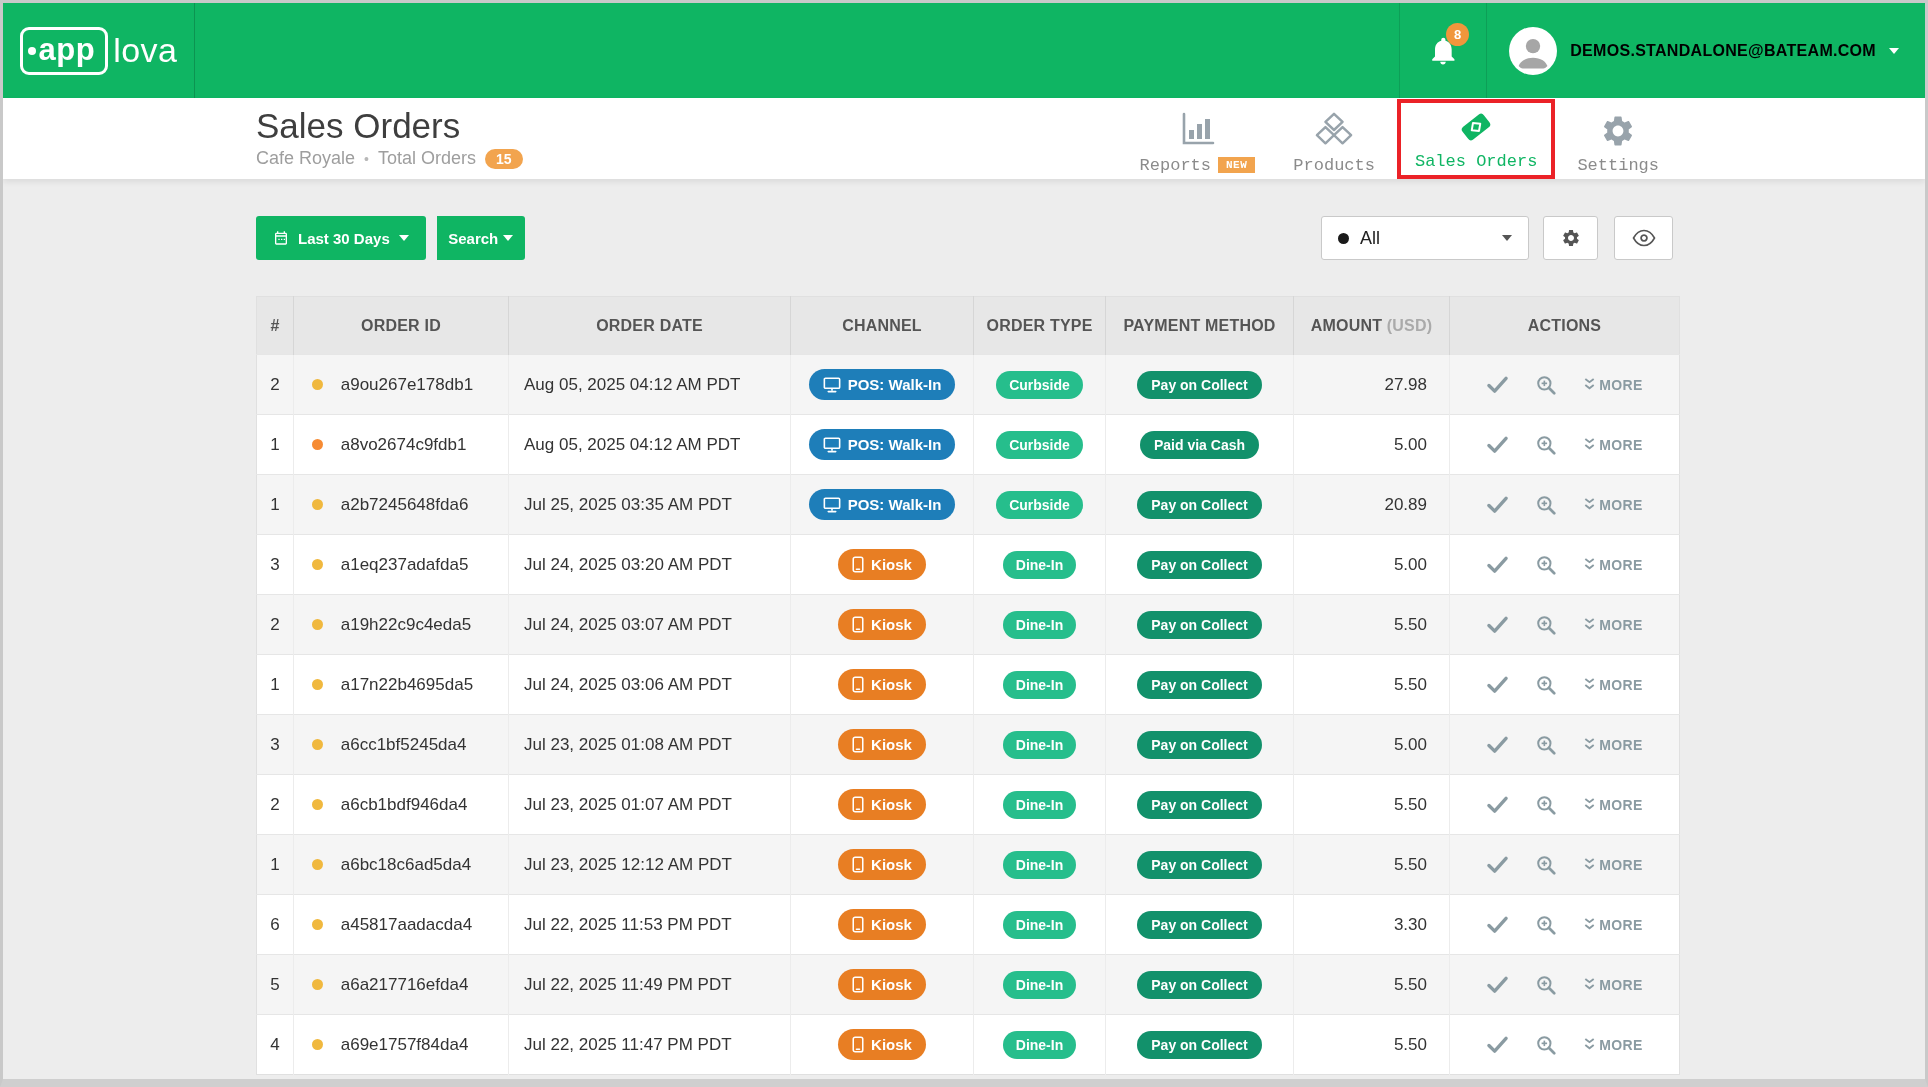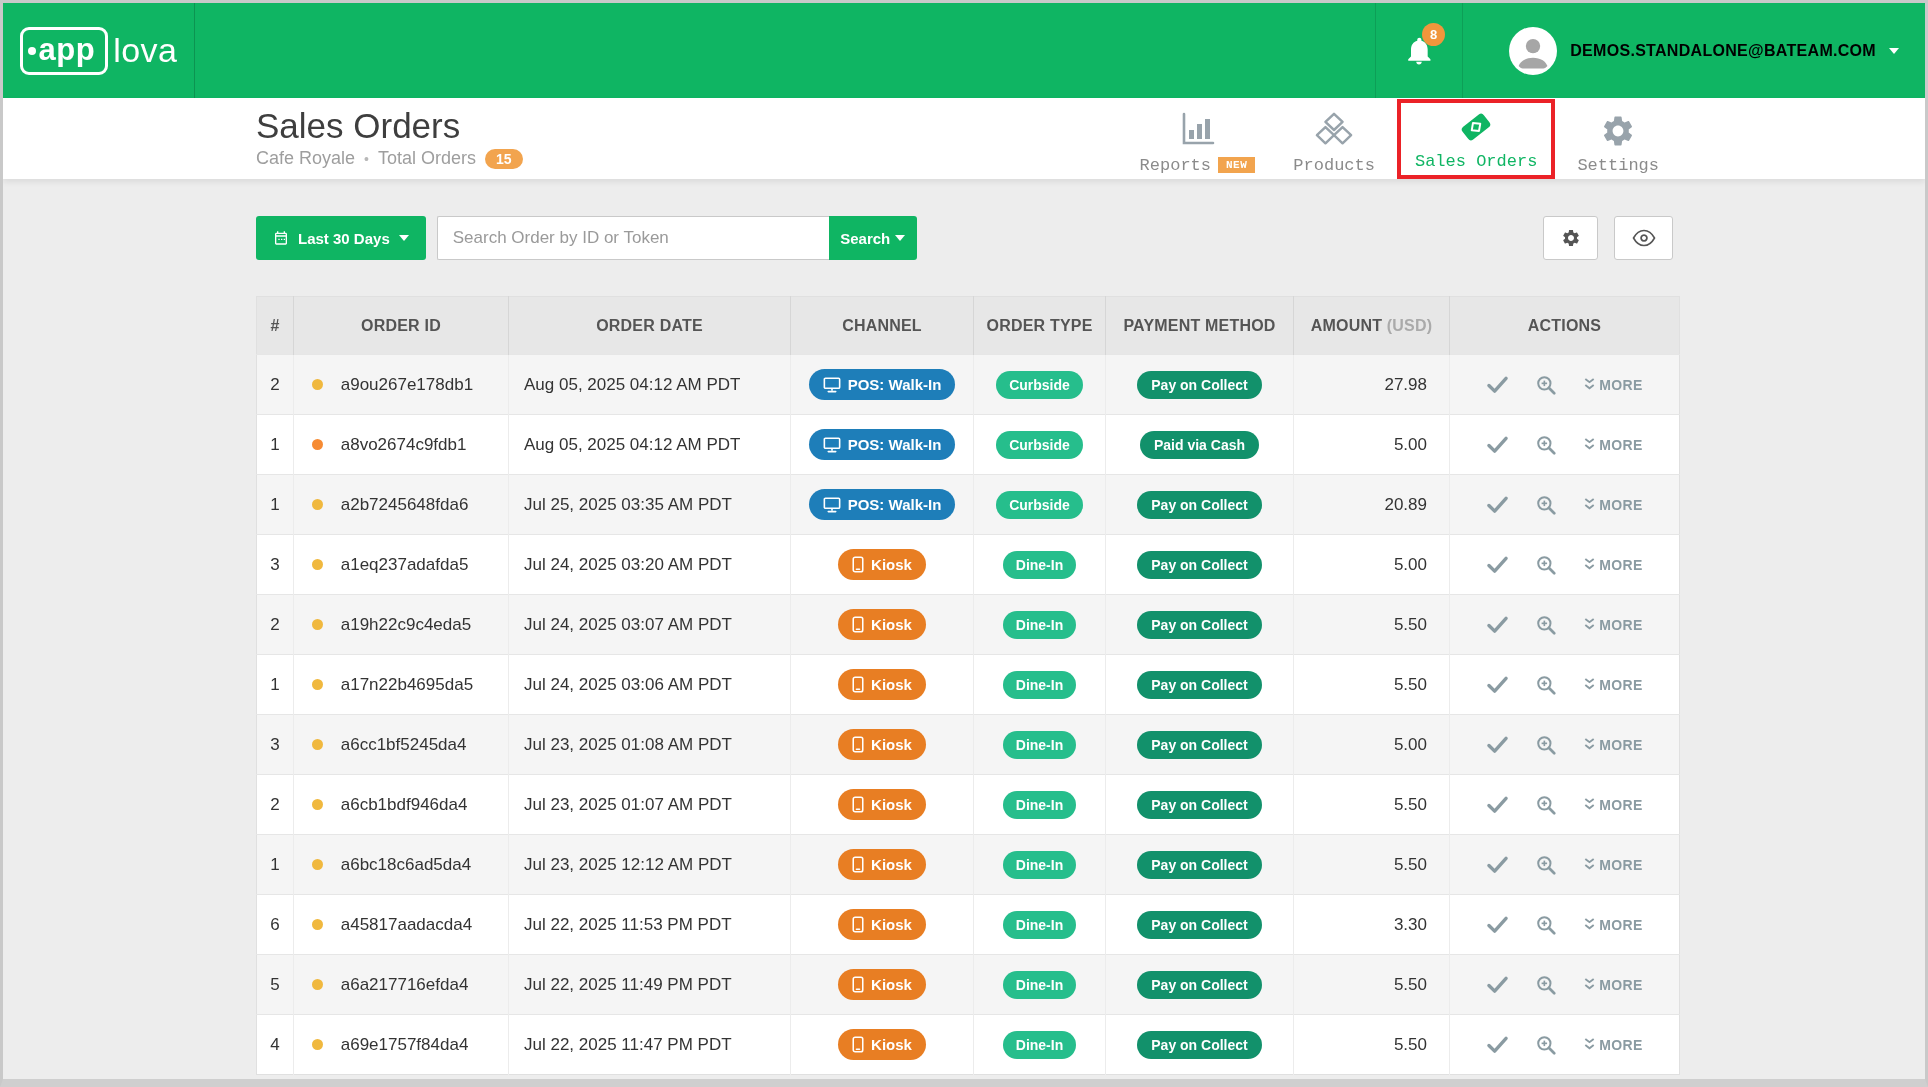--- a/index.html
+++ b/index.html
@@ -14,21 +14,21 @@
   }
   :root{
     --green:#0FB563; --pill-green:#26BE8C; --pill-dark-green:#12916B;
     --pill-blue:#1E7EB9; --pill-orange:#E87E23; --red:#EB2227;
     --badge-orange:#F2A44E; --bell-badge:#F0963C;
     --dot-yellow:#F0B83E; --dot-orange:#F68B33;
     --icon-gray:#98A3AB; --action-gray:#8A9BA2;
   }
 
   
-  .topbar{ height:95px; background:var(--green); display:flex; align-items:stretch;gap:24px; }
+  .topbar{ height:95px; background:var(--green); display:flex; align-items:stretch; }
   .logo-box{ width:192px; display:flex; align-items:center; justify-content:center;
     border-right:1px solid rgba(0,0,0,0.18); }
   .logo{ display:flex; align-items:center; color:#fff; }
   .logo-phone{ position:relative; border:3px solid #fff; border-radius:9px;
     padding:2px 10px 4px 16px; font-size:31px; font-weight:bold; letter-spacing:0.5px; }
   .logo-phone::before{ content:""; position:absolute; left:5px; top:50%; transform:translateY(-50%);
     width:8px; height:8px; border-radius:50%; background:#fff; }
   .logo-lova{ font-size:34px; font-weight:400; margin-left:5px; letter-spacing:0.5px; }
   .topbar-spacer{ flex:1; }
   .bell-section{ width:88px; position:relative; display:flex; align-items:center; justify-content:center;
@@ -212,27 +212,31 @@
   <button class="btn-green">
     <span>
       <svg width="16" height="16" viewBox="0 0 24 24">
           <path fill="#fff" d="M19 4h-1V2h-2v2H8V2H6v2H5c-1.1 0-2 .9-2 2v14c0 1.1.9 2 2 2h14c1.1 0 2-.9 2-2V6c0-1.1-.9-2-2-2zm0 16H5V10h14v10zM5 8V6h14v2H5zm3 5h2v2H8v-2zm4 0h2v2h-2v-2zm4 0h2v2h-2v-2z"></path>
         </svg>
     </span>
     <span>Last 30 Days</span>
     <span class="caret"></span>
   </button>
   <div class="search-group">
-    <input class="search-input" type="text" placeholder="Search Order by ID or Token" style="">
     <button class="btn-green search-btn">
       <span>Search</span>
       <span class="caret"></span>
     </button>
   </div>
   <div class="filter-spacer"></div>
+  <div class="status-select">
+    <span class="black-dot"></span>
+    <span>All</span>
+    <span class="caret dark"></span>
+  </div>
   <button class="icon-btn gear-btn">
     <span>
       <svg width="20" height="20" viewBox="0 0 24 24">
           <path fill="#555" d="M19.14 12.94c.04-.3.06-.61.06-.94 0-.32-.02-.64-.07-.94l2.03-1.58c.18-.14.23-.41.12-.61l-1.92-3.32c-.12-.22-.37-.29-.59-.22l-2.39.96c-.5-.38-1.03-.7-1.62-.94l-.36-2.54c-.04-.24-.24-.41-.48-.41h-3.84c-.24 0-.43.17-.47.41l-.36 2.54c-.59.24-1.13.57-1.62.94l-2.39-.96c-.22-.08-.47 0-.59.22L2.74 8.87c-.12.21-.08.47.12.61l2.03 1.58c-.05.3-.09.63-.09.94s.02.64.07.94l-2.03 1.58c-.18.14-.23.41-.12.61l1.92 3.32c.12.22.37.29.59.22l2.39-.96c.5.38 1.03.7 1.62.94l.36 2.54c.05.24.24.41.48.41h3.84c.24 0 .44-.17.47-.41l.36-2.54c.59-.24 1.13-.56 1.62-.94l2.39.96c.22.08.47 0 .59-.22l1.92-3.32c.12-.22.07-.47-.12-.61l-2.01-1.58zM12 15.6c-1.98 0-3.6-1.62-3.6-3.6s1.62-3.6 3.6-3.6 3.6 1.62 3.6 3.6-1.62 3.6-3.6 3.6z"></path>
         </svg>
     </span>
   </button>
   <button class="icon-btn eye-btn">
     <span>
       <svg width="24" height="18" viewBox="0 0 24 18">

